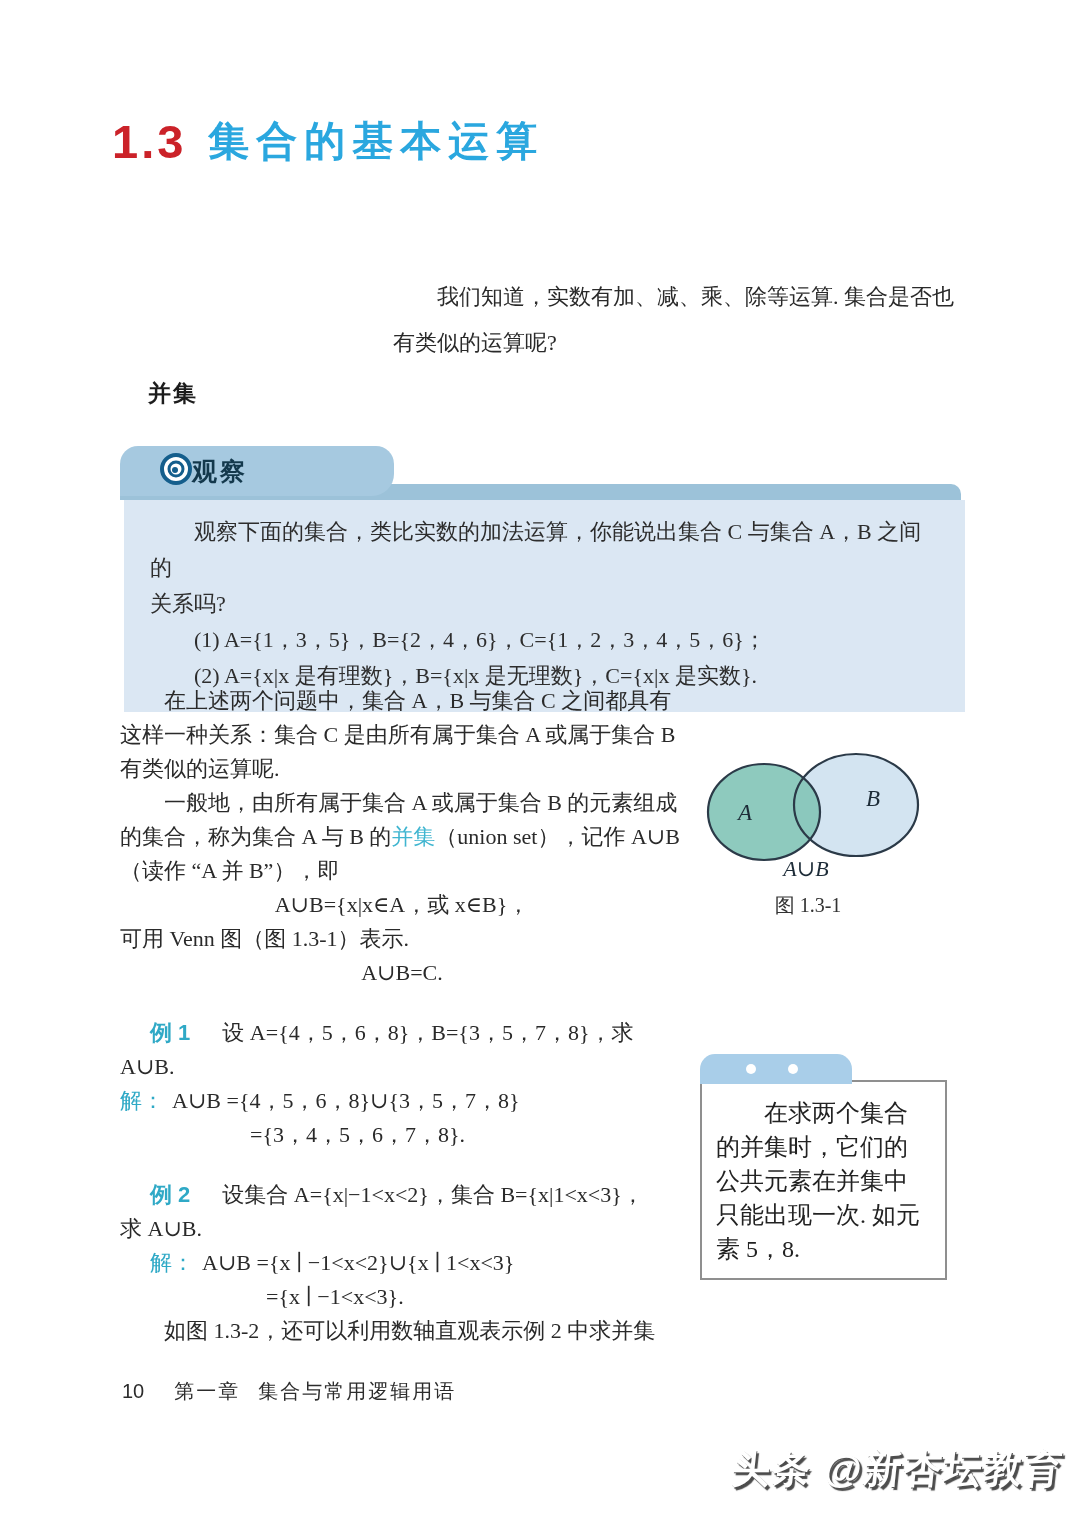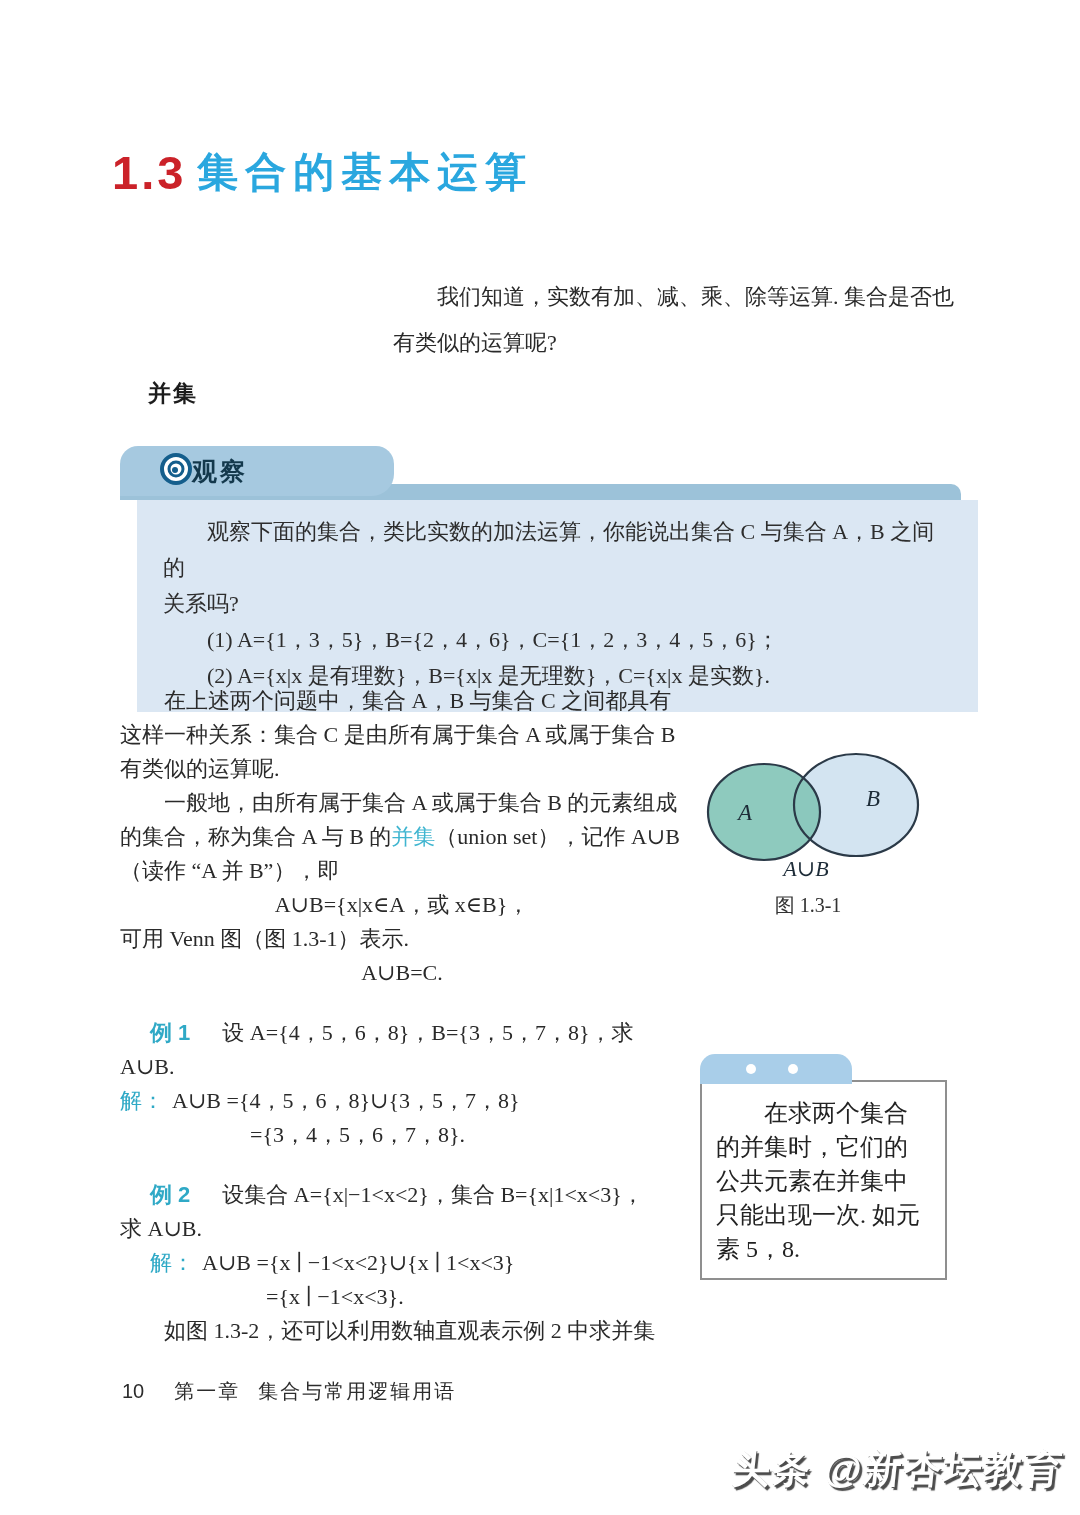--- a/index.html
+++ b/index.html
@@ -4,21 +4,21 @@
 <style>
   * { margin:0; padding:0; box-sizing:border-box; }
   html,body { background:#e9e9e9; }
   .page {
     position:relative; width:1080px; height:1515px; margin:0 auto;
     background:#ffffff; overflow:hidden;
     font-family:"Liberation Serif","DejaVu Serif",serif;
     color:#2a2a2a;
   }
   
-  .title-row { position:absolute; left:112px; top:114px; display:flex; align-items:center; gap:11px;margin-top:31px; }
+  .title-row { position:absolute; left:112px; top:114px; display:flex; align-items:center; gap:22px; }
   .sec-num {
     font-family:"Liberation Sans","DejaVu Sans",sans-serif; font-weight:bold;
     font-size:47px; color:#cb2229; letter-spacing:3px;
   }
   .sec-title {
     font-family:"Liberation Sans","DejaVu Sans",sans-serif; font-weight:bold;
     font-size:41px; color:#2aa7df; letter-spacing:7px;
   }
   
   .intro { position:absolute; left:393px; top:274px; width:570px; font-size:22px; line-height:46px; }
@@ -38,21 +38,21 @@
   }
   .obs-tab-label {
     font-family:"Liberation Sans","DejaVu Sans",sans-serif; font-weight:bold;
     font-size:25px; color:#13384c; letter-spacing:3px;
   }
   .obs-bar {
     position:absolute; left:0; top:38px; width:100%; height:16px;
     background:#9cc2d9; border-radius:0 10px 0 0; z-index:1;
   }
   .obs-body {
-    position:absolute; left:17px; top:54px; width:100%;
+    position:absolute; left:4px; top:54px; width:100%;
     background:#dbe7f3; padding:14px 26px 18px 26px;
     font-size:22px; line-height:36px; color:#2d2d2d;
   }
   
   .main-col { position:absolute; left:120px; top:684px; width:564px; font-size:22px; line-height:34px; }
   .main-col .formula { text-align:center; }
   .hl { color:#3fb5d0; }
   .ex { margin-top:26px; }
   .ex-tag {
     color:#2fa9c6; font-weight:bold;

